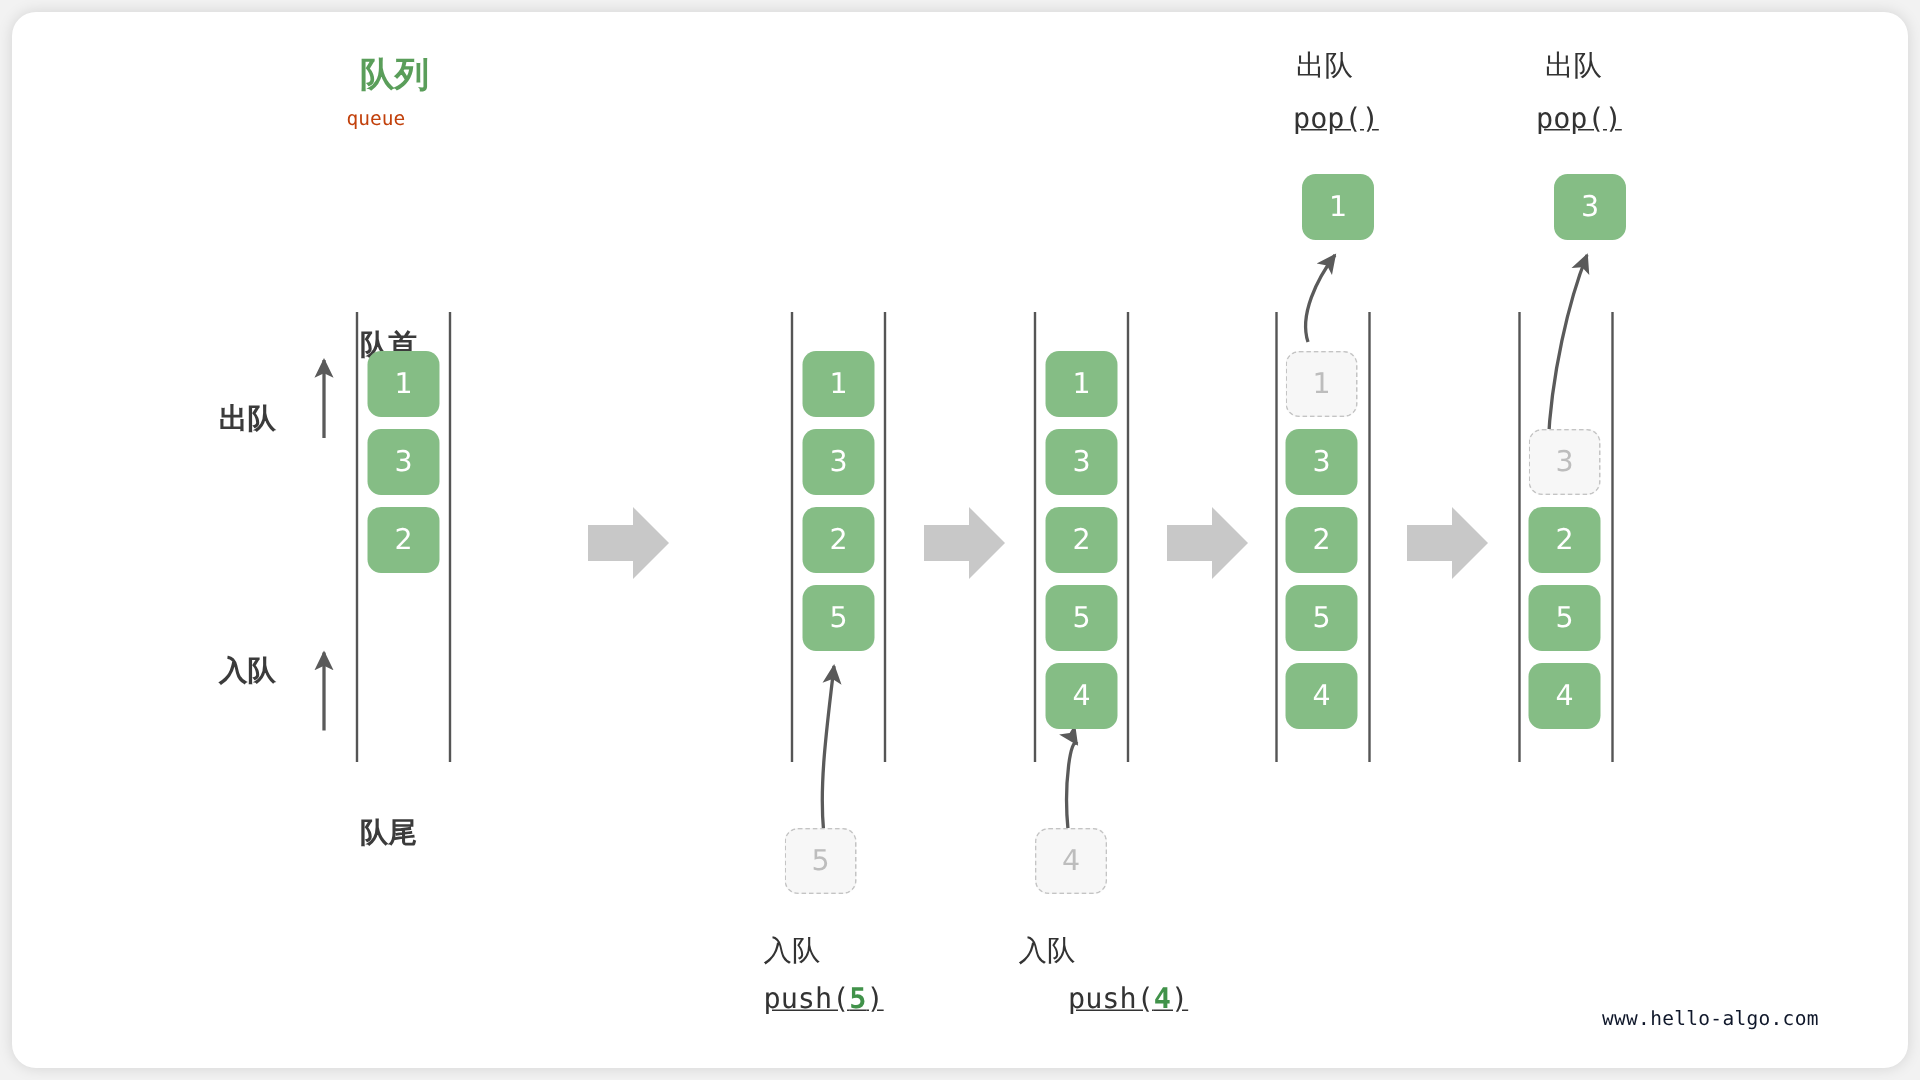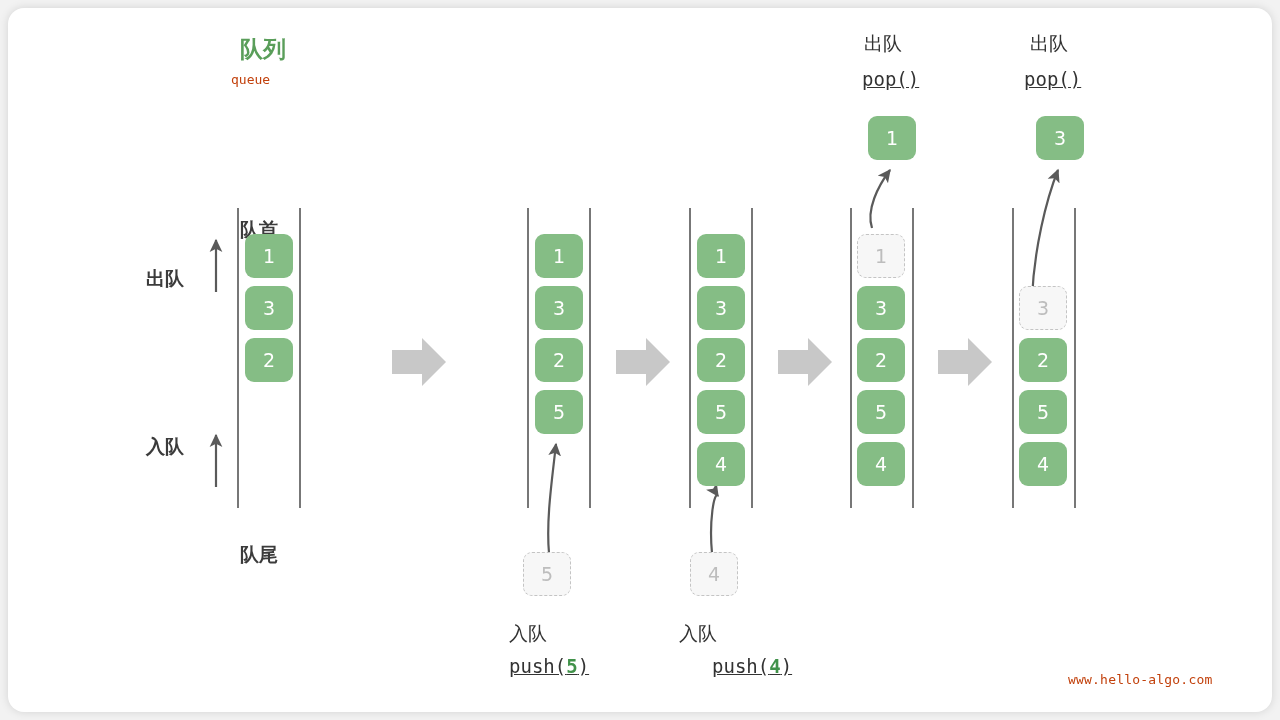--- a/index.html
+++ b/index.html
@@ -42,21 +42,21 @@
     font-size: 19px; color: #333333;
     font-family: "DejaVu Sans", "Liberation Sans", sans-serif;
   }
   .op-code {
     font-size: 19px; color: #333333;
     font-family: "DejaVu Sans Mono", "Liberation Mono", monospace;
     text-decoration: underline;
   }
   .op-code .num { color: #41924a; font-weight: bold; }
   .watermark {
-    font-size: 13px; color: #c2410c; letter-spacing: .2px;
+    font-size: 13px; color: #0f172a; letter-spacing: .2px;
     font-family: "DejaVu Sans Mono", "Liberation Mono", monospace;
   }
 
   
   .cell {
     position: absolute;
     width: 48px; height: 44px;
     border-radius: 9px;
     background: #85bd85;
     color: #ffffff;

